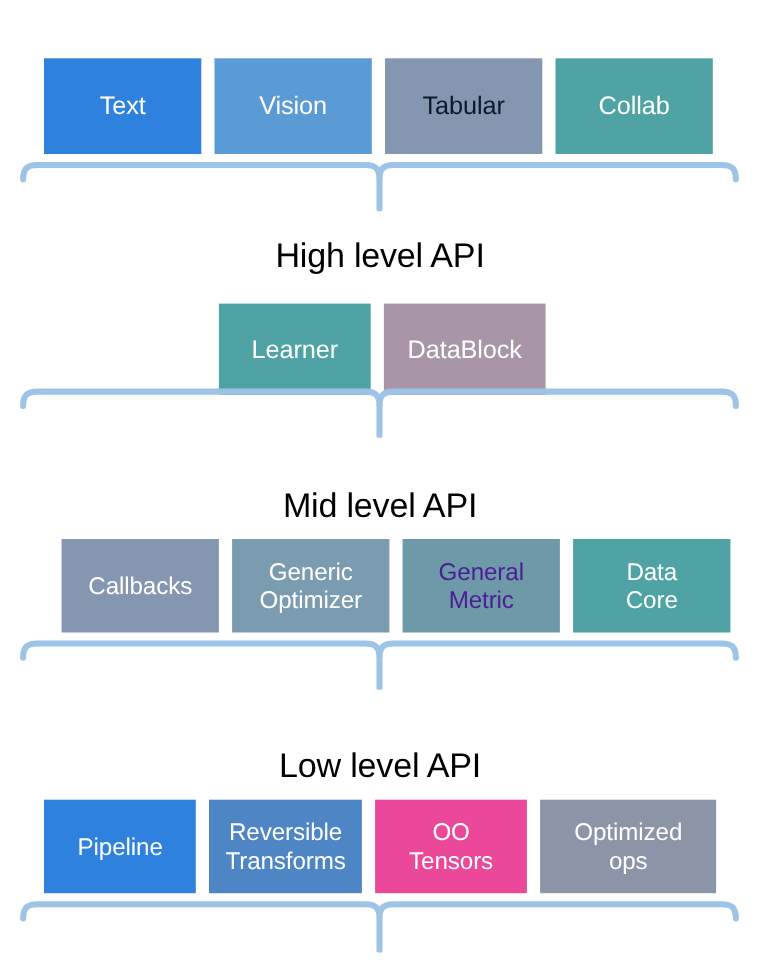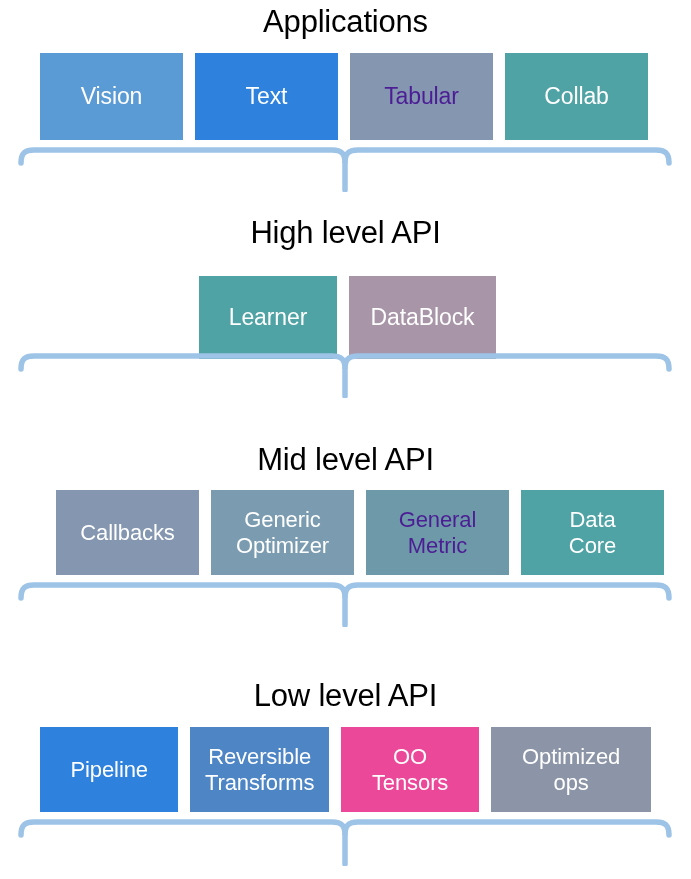--- a/index.html
+++ b/index.html
@@ -71,30 +71,29 @@
   }
   .brace-wrap svg {
     display: block;
   }
 </style>
 </head>
 <body style="background: rgb(255, 255, 255);">
 
 <div class="diagram">
 
-  <div class="section-title" style="top: 4px; color: rgb(0, 0, 0);">Applications</div>
 
   <div class="box-row" style="top:53px; left:40px; width:611px; height:87px;">
+    <div class="node-box" style="width: 143px; margin-right: 12px; background-color: rgb(46, 130, 222); color: rgb(255, 255, 255);">
+      <span>Text</span>
+    </div>
     <div class="node-box" style="width: 143px; margin-right: 12px; background-color: rgb(91, 155, 213); color: rgb(255, 255, 255);">
       <span>Vision</span>
     </div>
-    <div class="node-box" style="width: 143px; margin-right: 12px; background-color: rgb(46, 130, 222); color: rgb(255, 255, 255);">
-      <span>Text</span>
-    </div>
-    <div class="node-box" style="width: 143px; margin-right: 12px; background-color: rgb(132, 150, 176); color: #4c1d95;">
+    <div class="node-box" style="width: 143px; margin-right: 12px; background-color: rgb(132, 150, 176); color: #0f172a;">
       <span>Tabular</span>
     </div>
     <div class="node-box" style="width: 143px; background-color: rgb(79, 163, 165); color: rgb(255, 255, 255);">
       <span>Collab</span>
     </div>
   </div>
 
   <div class="brace-wrap" style="top:144px; height:48px;">
     <svg width="691" height="48" viewBox="0 0 691 48" fill="none">
       <path d="M21 19 C21 9, 25 6, 34 6 L332 6 C342 6, 345 10, 345 19

